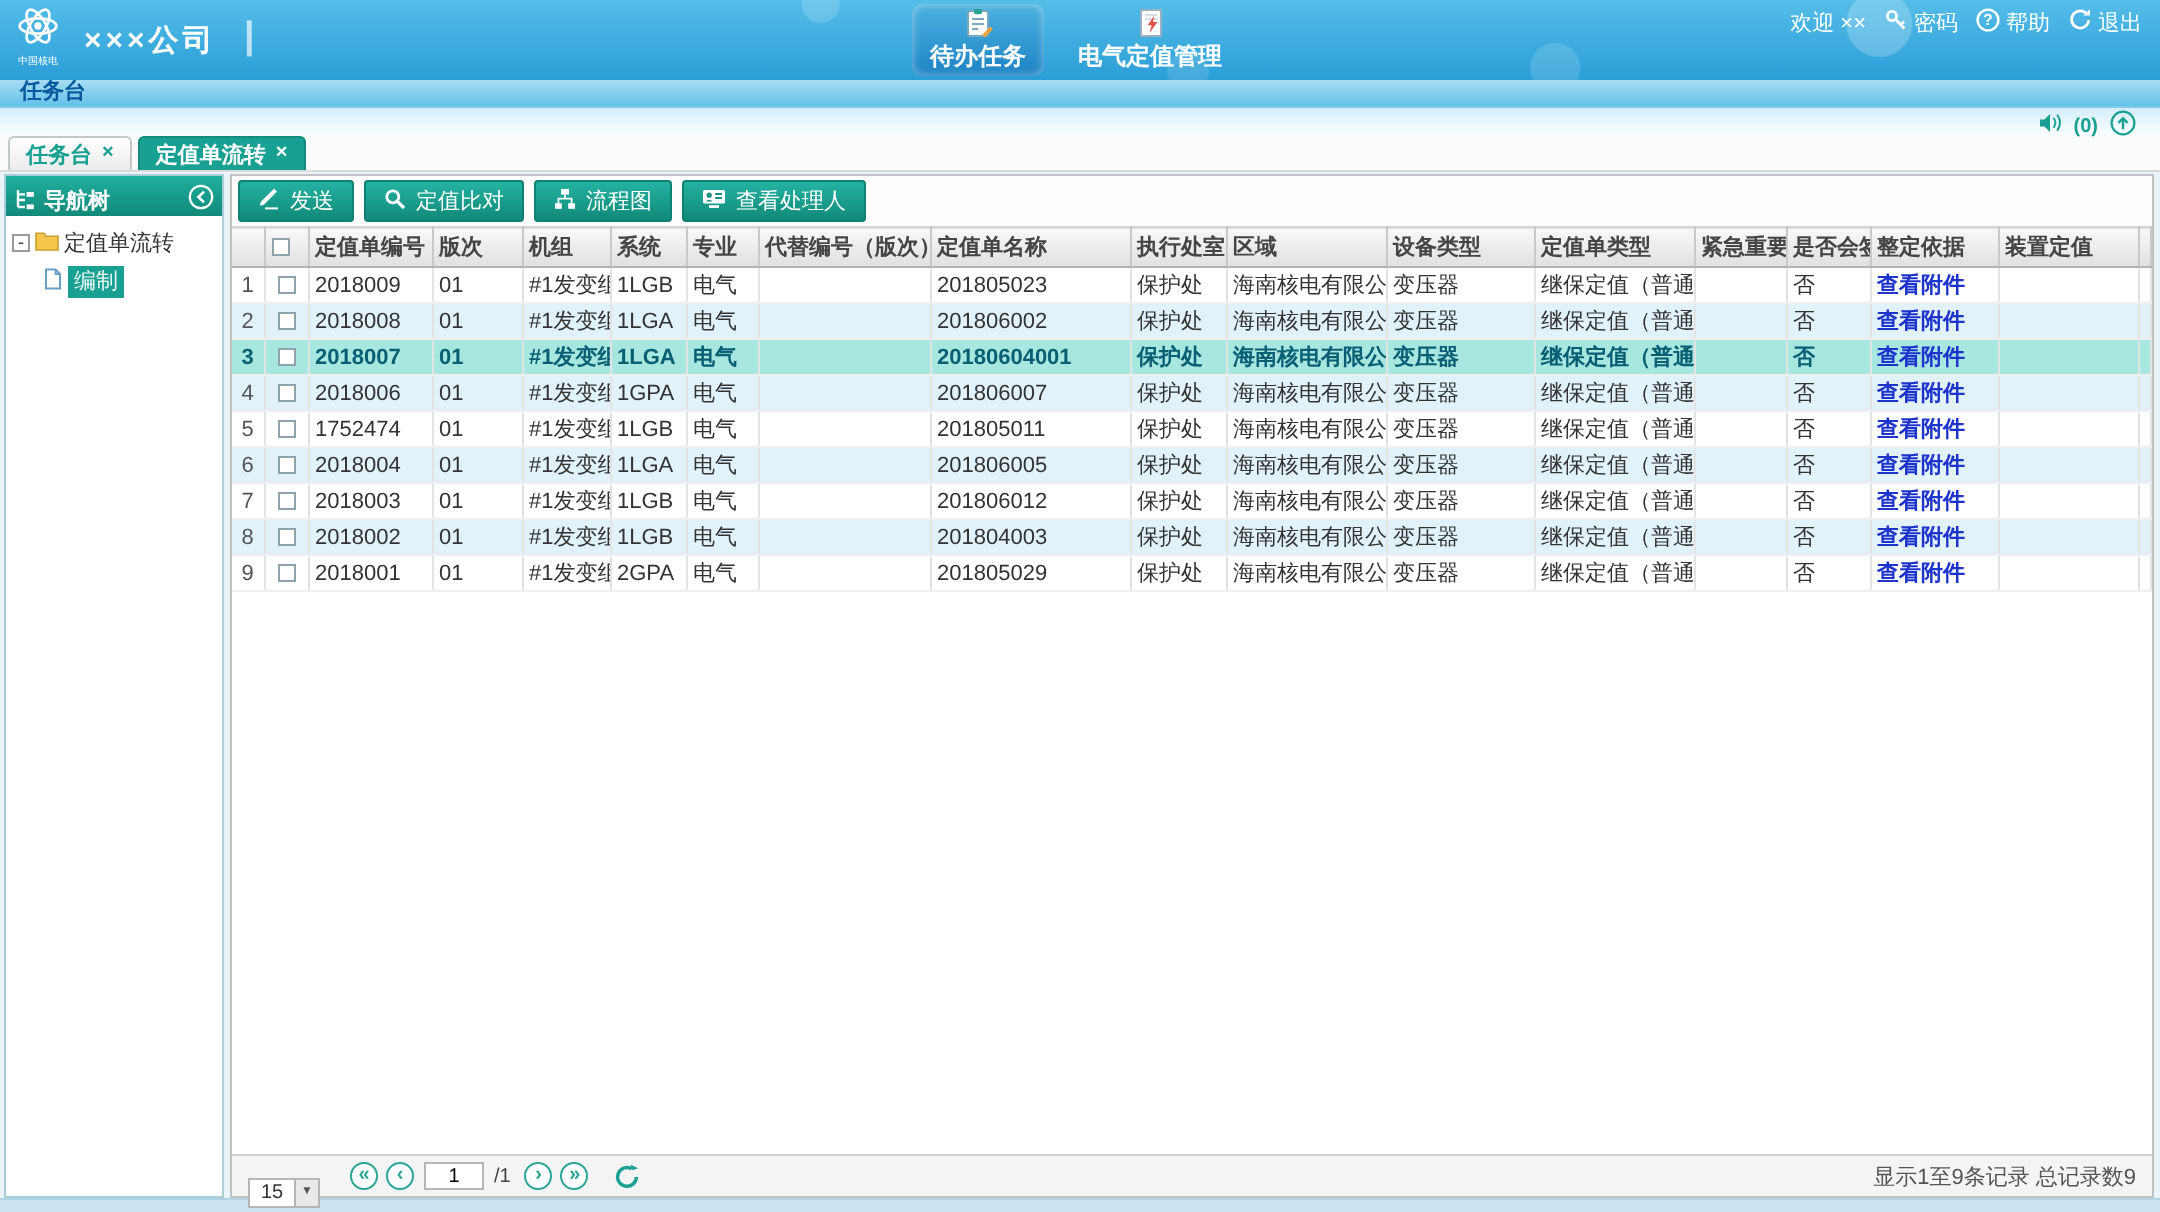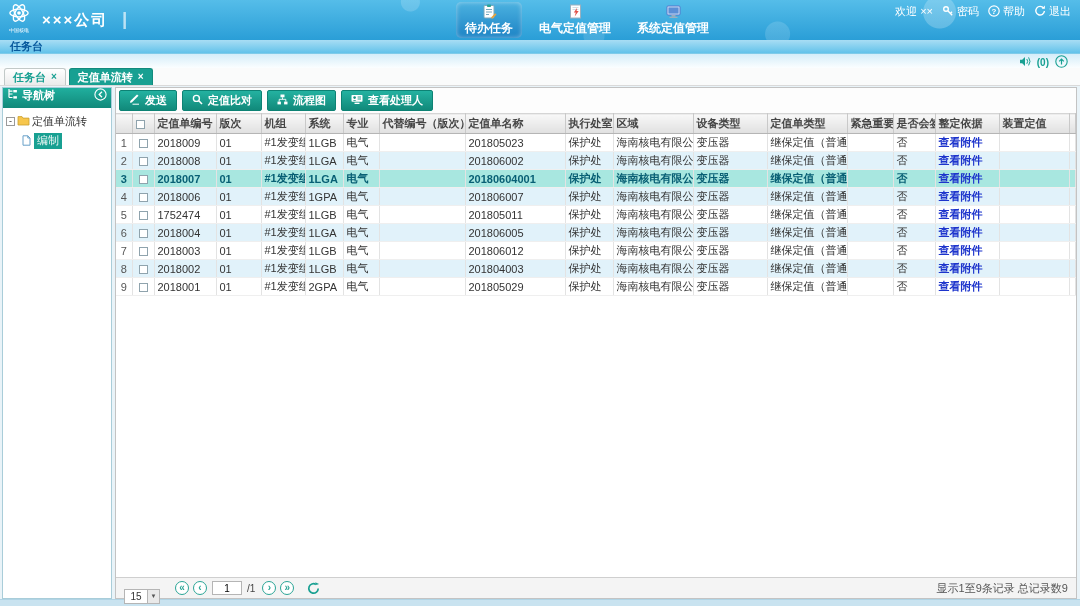--- a/index.html
+++ b/index.html
@@ -45,32 +45,32 @@
   .tab { height:17px; display:flex; align-items:center; gap:5px; padding:0 8px;
     font-size:11px; font-weight:bold; border:1px solid #c2c9c8; border-bottom:none;
     border-radius:3px 3px 0 0; background:linear-gradient(#ffffff,#ebebeb); color:#18a092; cursor:pointer; }
   .tab.active { background:#18a092; color:#fff; border-color:#128b7d; }
   .tab-close { font-size:10px; line-height:10px; }
 
   
   .content { height:513px; display:flex; gap:3px; padding:1px 3px 0 2px; }
   .sidebar { width:110px; background:#fff; border:1px solid #a9cdd9; display:flex; flex-direction:column; }
   .sidebar-header { height:20px; flex:0 0 20px; background:linear-gradient(#20af9e,#11897a);
-    color:#fff; font-size:11px; font-weight:bold; display:flex; align-items:flex-start; gap:4px; padding:0 4px; }
+    color:#fff; font-size:11px; font-weight:bold; display:flex; align-items:flex-end; gap:4px; padding:0 4px; }
   .sidebar-header .sp { flex:1; }
   .tree { padding:6px 3px; font-size:11px; color:#333; }
   .tree-root { display:flex; align-items:center; gap:2px; }
   .expander { width:9px; height:9px; border:1px solid #9a9a9a; background:#fff; color:#333;
     font-size:9px; line-height:6px; text-align:center; cursor:pointer; }
   .tree-child { margin:4px 0 0 16px; display:flex; align-items:center; gap:3px; cursor:pointer; }
   .child-label { background:#18a092; color:#eaf7f5; padding:0 3px 1px; }
 
   .main { flex:1; background:#fff; border:1px solid #c3c3c3; display:flex; flex-direction:column; }
   .toolbar { padding:2px 3px; display:flex; gap:5px; background:#fdfdfd; }
-  .tbtn { background:linear-gradient(#24b2a1,#11897a); color:#fff; font-size:11px; font-weight:bold;
+  .tbtn { background:linear-gradient(#24b2a1,#11897a); color:#fff; font-size:11px; font-weight:normal;
     border:1px solid #0d8274; border-radius:2px; padding:2px 9px; display:flex; align-items:center; gap:5px; cursor:pointer; }
 
   table { border-collapse:collapse; table-layout:fixed; width:100%; font-size:11px; }
   th { background:linear-gradient(#f8f8f8,#e0e0e0); border-right:1px solid #c9c9c9; border-top:1px solid #d5d5d5;
     border-bottom:1px solid #b5b5b5; font-weight:bold; color:#454545; text-align:left;
     padding:2px 3px; height:16px; white-space:nowrap; overflow:hidden; }
   td { border-right:1px solid #e3e3e3; border-bottom:1px solid #efefef; padding:1px 3px; height:17px;
     color:#333; white-space:nowrap; overflow:hidden; background:#fff; }
   tr.even td { background:#e1f2fa; }
   tr.selected td { background:#a8e7e0; color:#085f74; font-weight:bold; }
@@ -131,31 +131,20 @@
       </div>
       <div class="nav-item">
         <span class="nav-ic">
           <svg width="15" height="15" viewBox="0 0 15 15">
             <rect x="2.5" y="1" width="10" height="13" fill="#fff" stroke="#9ab0c0"></rect>
             <path d="M4.5 3.5h6M4.5 5.5h6" stroke="#c7d4dd" stroke-width="0.8"></path>
             <path d="M9 4 5.8 8.6h2L6.7 12.6l4-5.6H8.6z" fill="#e0524a"></path>
           </svg>
         </span>
         <span>电气定值管理</span>
-      </div>
-      <div class="nav-item">
-        <span class="nav-ic">
-          <svg width="15" height="15" viewBox="0 0 15 15">
-            <rect x="1" y="2" width="13" height="9" rx="1" fill="#d8e8f8" stroke="#5577cc"></rect>
-            <rect x="2.4" y="3.4" width="10.2" height="6.2" fill="#5b8fd6"></rect>
-            <rect x="5.5" y="11" width="4" height="1.8" fill="#9ab0c0"></rect>
-            <rect x="3.5" y="12.8" width="8" height="1.2" fill="#9ab0c0"></rect>
-          </svg>
-        </span>
-        <span>系统定值管理</span>
       </div>
     </div>
   <div class="user-area">
     <span class="user-item">欢迎 ××</span>
     <span class="user-item">
       <span id="key-ic"><svg width="12" height="12" viewBox="0 0 12 12">
             <circle cx="4" cy="4" r="2.3" fill="none" stroke="#fff" stroke-width="1.4"></circle>
             <path d="M5.8 5.8l4.4 4.4M8.4 8.4l1.6-1.6" stroke="#fff" stroke-width="1.4" fill="none"></path>
           </svg></span>
       <span>密码</span>

